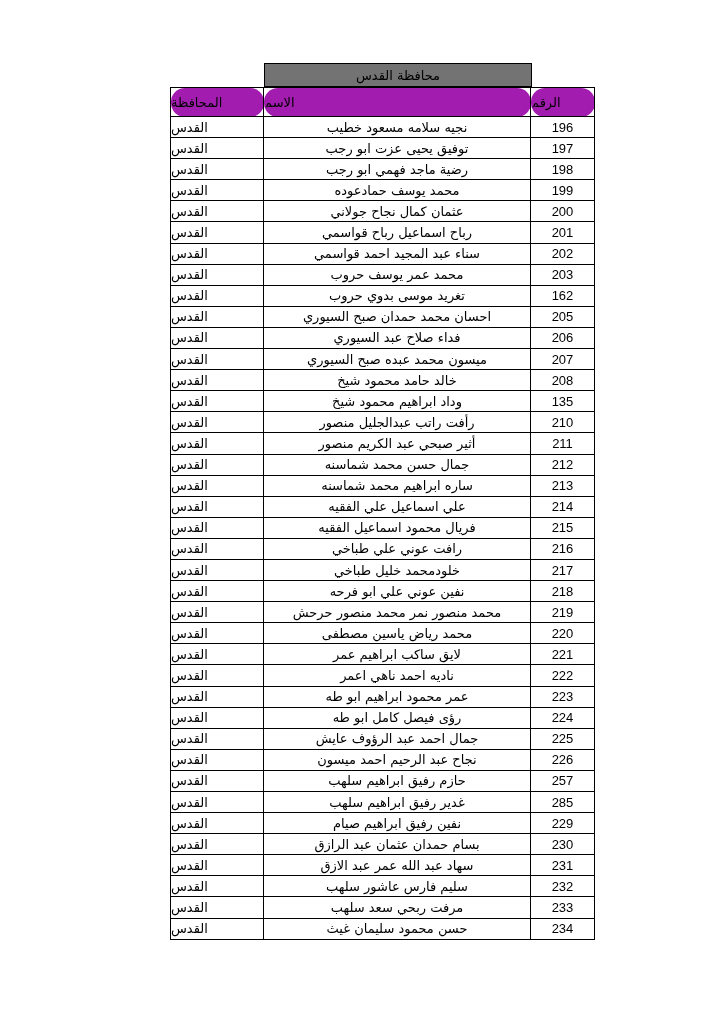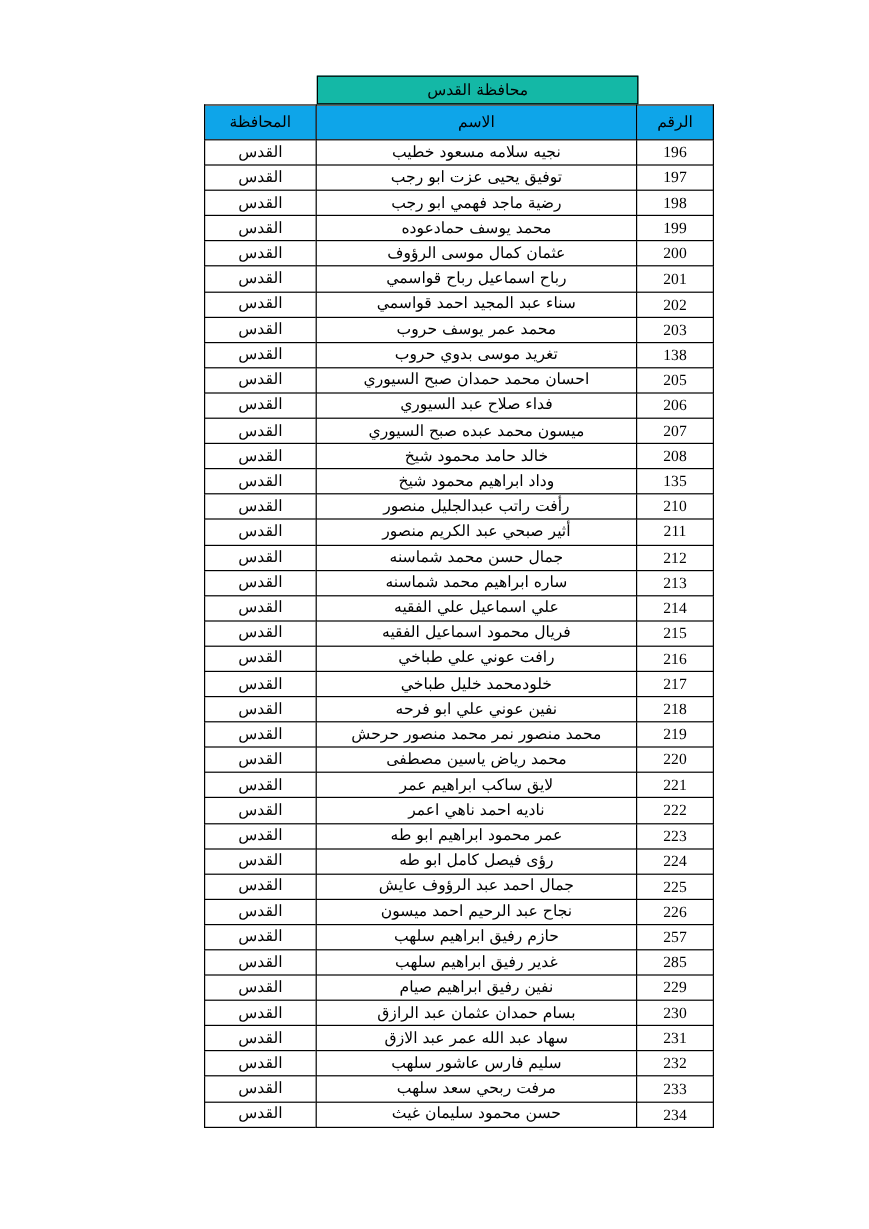--- a/index.html
+++ b/index.html
@@ -22,21 +22,21 @@
     width: 424px;
     direction: rtl;
   }
   .region-title-cell {
     position: absolute;
     top: 0;
     right: 63px;
     width: 268px;
     height: 24px;
     box-sizing: border-box;
-    background: #14b8a6;
+    background: #737373;
     border: 1px solid #000000;
     display: flex;
     align-items: center;
     justify-content: center;
     font-size: 13px;
   }
   table.roster {
     margin-top: 24px;
     width: 424px;
     border-collapse: collapse;
@@ -47,41 +47,42 @@
   table.roster td {
     border: 1px solid #000000;
     box-sizing: border-box;
     padding: 0;
     font-weight: normal;
     font-size: 13px;
     overflow: hidden;
     white-space: nowrap;
   }
   table.roster thead th {
-    background: #0ea5e9;
+    background: #a21caf;
     height: 29px;
-    text-align: center;
+    text-align: left;
     vertical-align: middle;
+    border-radius: 14px;
   }
   table.roster tbody tr {
     height: 21.1px;
   }
   td.col-num {
     text-align: center;
     vertical-align: middle;
     font-size: 13.5px;
-    font-family: Liberation Serif, serif;
+    font-family: Liberation Sans, sans-serif;
   }
   td.col-name {
     text-align: center;
     vertical-align: middle;
     padding-right: 2px;
   }
   td.col-gov {
-    text-align: center;
+    text-align: left;
     vertical-align: middle;
   }
 </style>
 </head>
 <body>
 
 <div class="sheet-wrapper">
 
   <div class="region-title-cell">محافظة القدس</div>
 
@@ -118,21 +119,21 @@
   </tr>
 
   <tr>
     <td class="col-num">199</td>
     <td class="col-name">محمد يوسف حمادعوده</td>
     <td class="col-gov">القدس</td>
   </tr>
 
   <tr>
     <td class="col-num">200</td>
-    <td class="col-name">عثمان كمال موسى الرؤوف</td>
+    <td class="col-name">عثمان كمال نجاح جولاني</td>
     <td class="col-gov">القدس</td>
   </tr>
 
   <tr>
     <td class="col-num">201</td>
     <td class="col-name">رباح اسماعيل رباح قواسمي</td>
     <td class="col-gov">القدس</td>
   </tr>
 
   <tr>
@@ -141,21 +142,21 @@
     <td class="col-gov">القدس</td>
   </tr>
 
   <tr>
     <td class="col-num">203</td>
     <td class="col-name">محمد عمر يوسف حروب</td>
     <td class="col-gov">القدس</td>
   </tr>
 
   <tr>
-    <td class="col-num">138</td>
+    <td class="col-num">162</td>
     <td class="col-name">تغريد موسى بدوي حروب</td>
     <td class="col-gov">القدس</td>
   </tr>
 
   <tr>
     <td class="col-num">205</td>
     <td class="col-name">احسان محمد حمدان صبح السيوري</td>
     <td class="col-gov">القدس</td>
   </tr>
 

